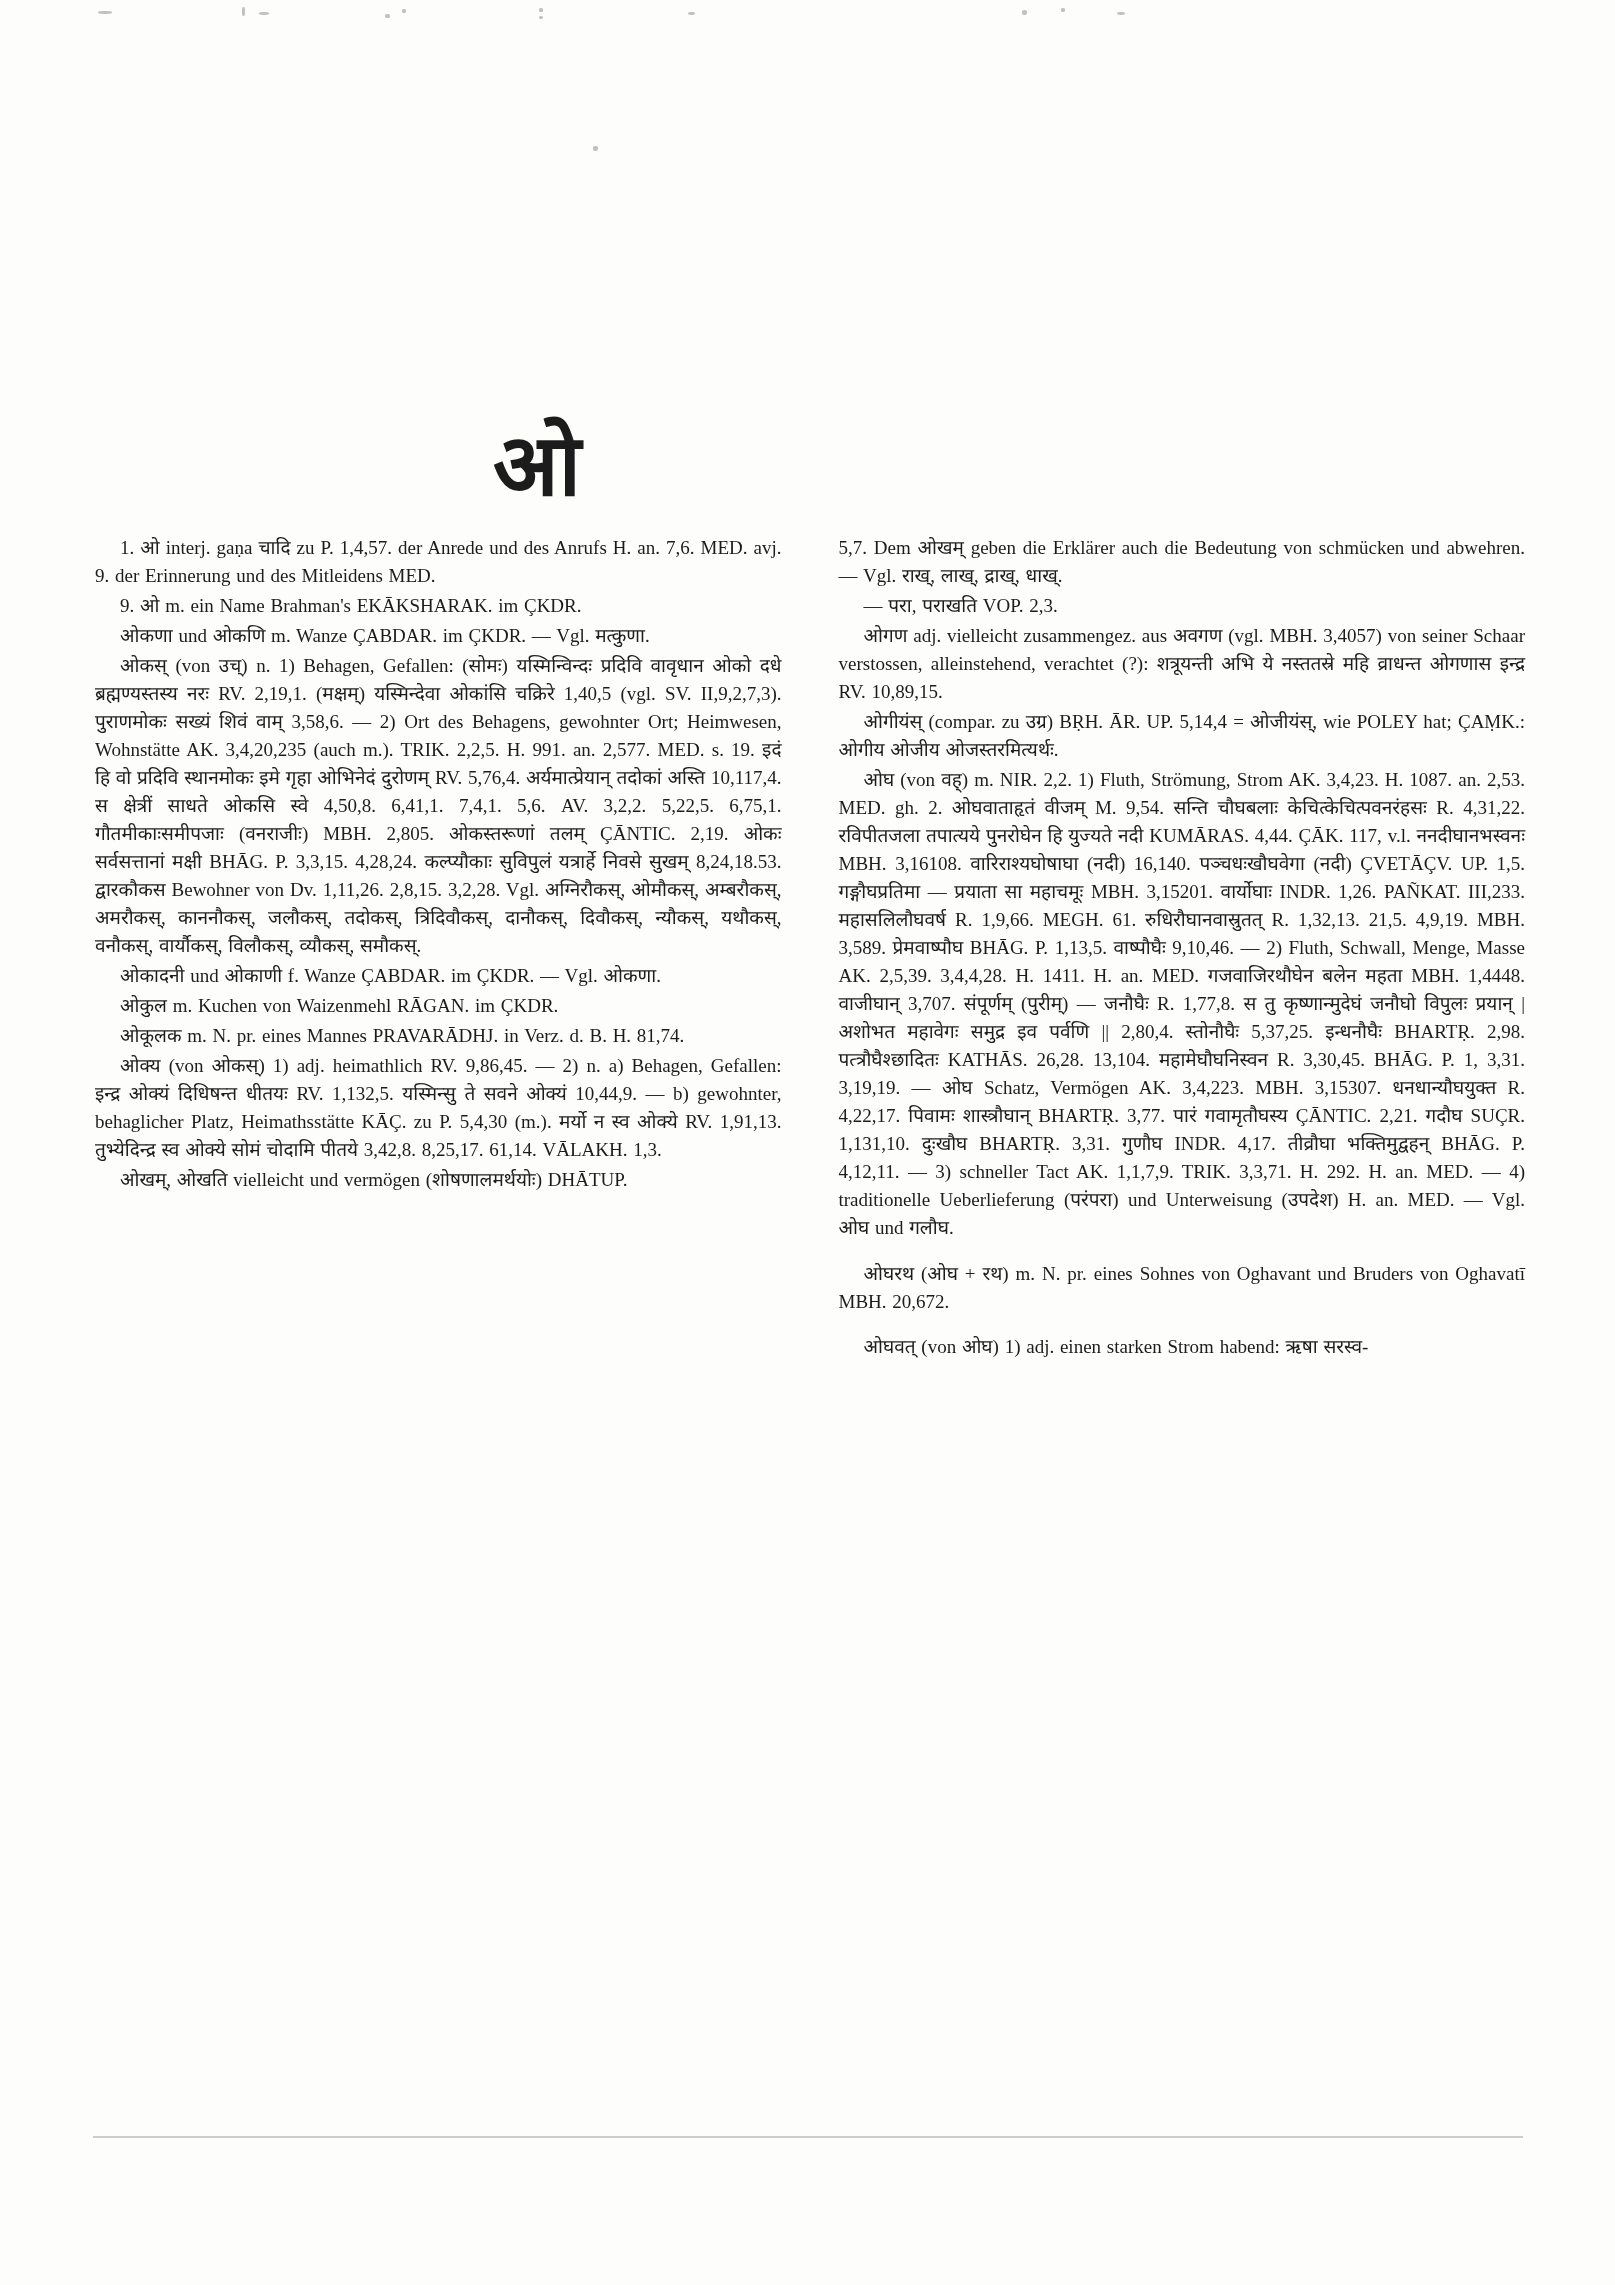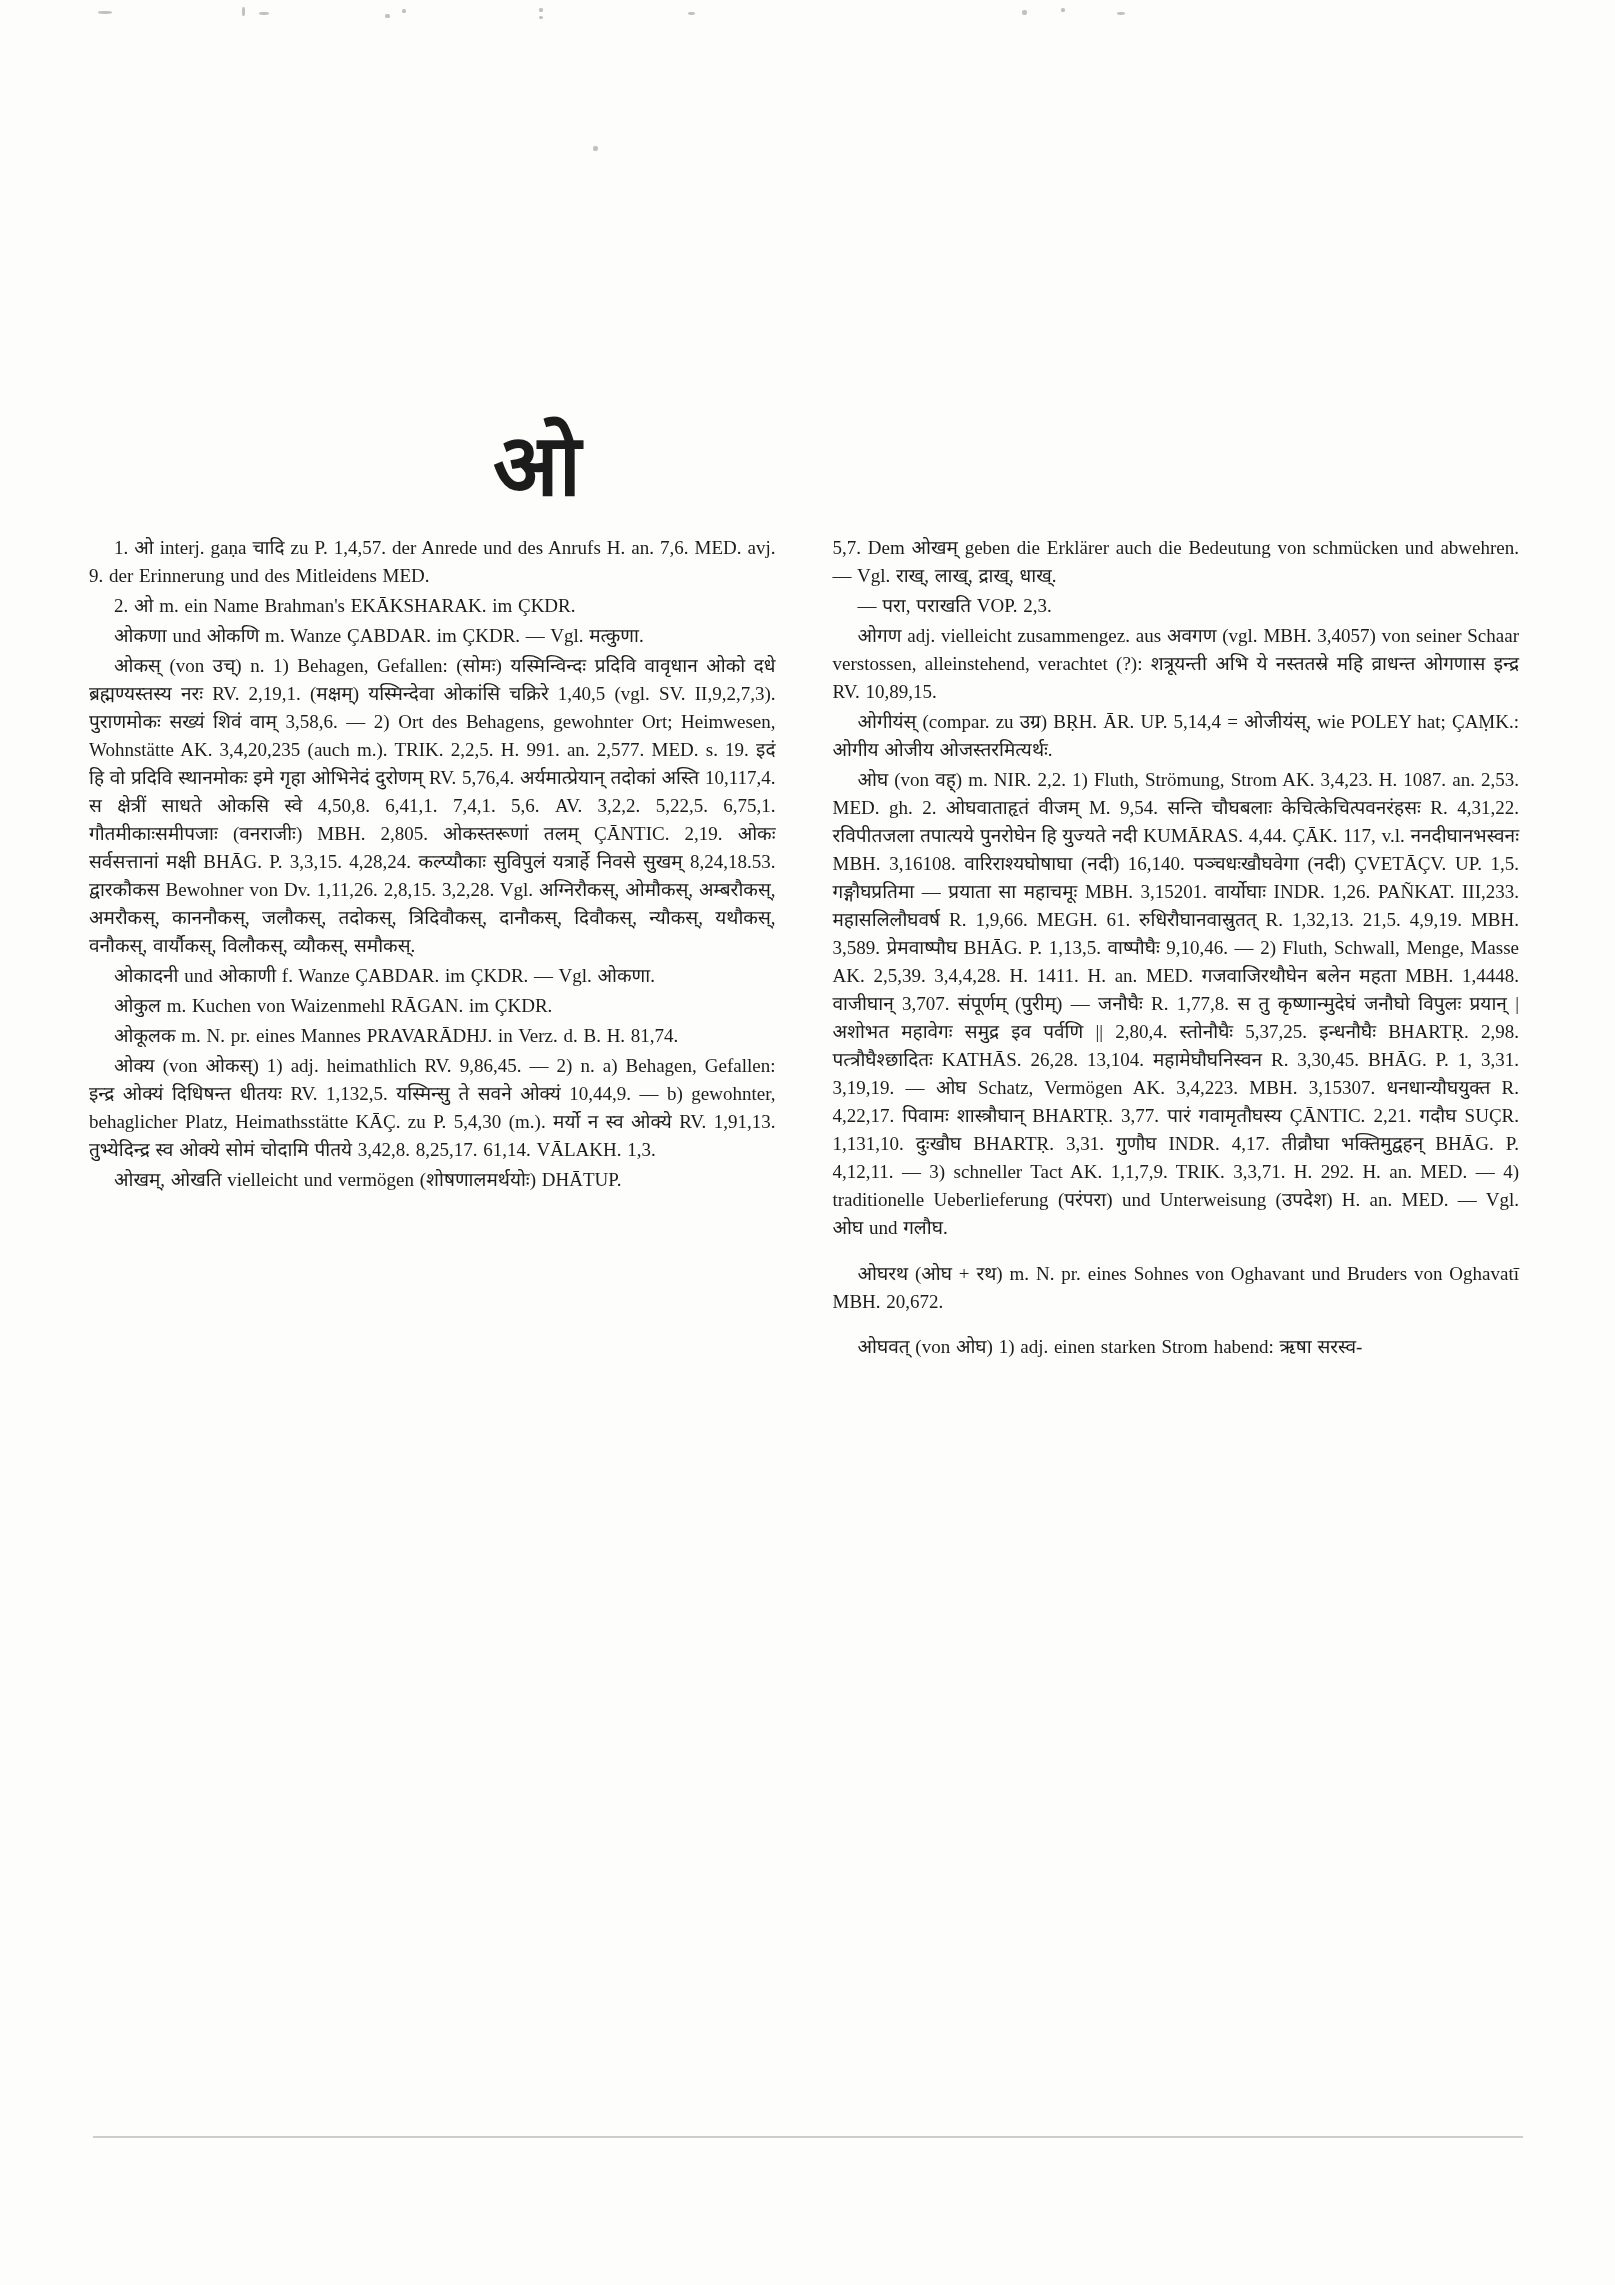--- a/index.html
+++ b/index.html
@@ -22,21 +22,21 @@
     left: 493px;
     margin: 0;
     font-size: 86px;
     line-height: 1;
     font-weight: bold;
     letter-spacing: 0;
   }
   .columns {
     position: absolute;
     top: 534px;
-    left: 89px;
+    left: 95px;
     width: 1430px;
     display: flex;
     gap: 57px;
   }
   .column {
     width: 687px;
   }
   .entry {
     margin: 0 0 2px 0;
     font-size: 19px;
@@ -82,21 +82,21 @@
   <div class="speck" style="left:1022px; top:9.8px; width:4.9px; height:4.9px;"></div>
   <div class="speck" style="left:1061px; top:7.8px; width:3.9px; height:3.9px;"></div>
   <div class="speck" style="left:1117px; top:11.7px; width:7.8px; height:2.9px;"></div>
   <div class="speck" style="left:593px; top:146px; width:4.9px; height:4.9px;"></div>
 
   <h1 class="heading">ओ</h1>
 
   <div class="columns">
     <div class="column">
         <p class="entry">1. ओ interj. gaṇa चादि zu P. 1,4,57. der Anrede und des Anrufs H. an. 7,6. MED. avj. 9. der Erinnerung und des Mitleidens MED.</p>
-        <p class="entry">2. ओ m. ein Name Brahman's EKĀKSHARAK. im ÇKDR.</p>
+        <p class="entry">9. ओ m. ein Name Brahman's EKĀKSHARAK. im ÇKDR.</p>
         <p class="entry">ओकणा und ओकणि m. Wanze ÇABDAR. im ÇKDR. — Vgl. मत्कुणा.</p>
         <p class="entry">ओकस् (von उच्) n. 1) Behagen, Gefallen: (सोमः) यस्मिन्विन्दः प्रदिवि वावृधान ओको दधे ब्रह्मण्यस्तस्य नरः RV. 2,19,1. (मक्षम्) यस्मिन्देवा ओकांसि चक्रिरे 1,40,5 (vgl. SV. II,9,2,7,3). पुराणमोकः सख्यं शिवं वाम् 3,58,6. — 2) Ort des Behagens, gewohnter Ort; Heimwesen, Wohnstätte AK. 3,4,20,235 (auch m.). TRIK. 2,2,5. H. 991. an. 2,577. MED. s. 19. इदं हि वो प्रदिवि स्थानमोकः इमे गृहा ओभिनेदं दुरोणम् RV. 5,76,4. अर्यमात्प्रेयान् तदोकां अस्ति 10,117,4. स क्षेत्रीं साधते ओकसि स्वे 4,50,8. 6,41,1. 7,4,1. 5,6. AV. 3,2,2. 5,22,5. 6,75,1. गौतमीकाःसमीपजाः (वनराजीः) MBH. 2,805. ओकस्तरूणां तलम् ÇĀNTIC. 2,19. ओकः सर्वसत्तानां मक्षी BHĀG. P. 3,3,15. 4,28,24. कल्प्यौकाः सुविपुलं यत्रार्हे निवसे सुखम् 8,24,18.53. द्वारकौकस Bewohner von Dv. 1,11,26. 2,8,15. 3,2,28. Vgl. अग्निरौकस्, ओमौकस्, अम्बरौकस्, अमरौकस्, काननौकस्, जलौकस्, तदोकस्, त्रिदिवौकस्, दानौकस्, दिवौकस्, न्यौकस्, यथौकस्, वनौकस्, वार्यौकस्, विलौकस्, व्यौकस्, समौकस्.</p>
         <p class="entry">ओकादनी und ओकाणी f. Wanze ÇABDAR. im ÇKDR. — Vgl. ओकणा.</p>
         <p class="entry">ओकुल m. Kuchen von Waizenmehl RĀGAN. im ÇKDR.</p>
         <p class="entry">ओकूलक m. N. pr. eines Mannes PRAVARĀDHJ. in Verz. d. B. H. 81,74.</p>
         <p class="entry">ओक्य (von ओकस्) 1) adj. heimathlich RV. 9,86,45. — 2) n. a) Behagen, Gefallen: इन्द्र ओक्यं दिधिषन्त धीतयः RV. 1,132,5. यस्मिन्सु ते सवने ओक्यं 10,44,9. — b) gewohnter, behaglicher Platz, Heimathsstätte KĀÇ. zu P. 5,4,30 (m.). मर्यो न स्व ओक्ये RV. 1,91,13. तुभ्येदिन्द्र स्व ओक्ये सोमं चोदामि पीतये 3,42,8. 8,25,17. 61,14. VĀLAKH. 1,3.</p>
         <p class="entry">ओखम्, ओखति vielleicht und vermögen (शोषणालमर्थयोः) DHĀTUP.</p>
       </div>
     <div class="column">
         <p class="entry continuation">5,7. Dem ओखम् geben die Erklärer auch die Bedeutung von schmücken und abwehren. — Vgl. राख्, लाख्, द्राख्, धाख्.</p>

